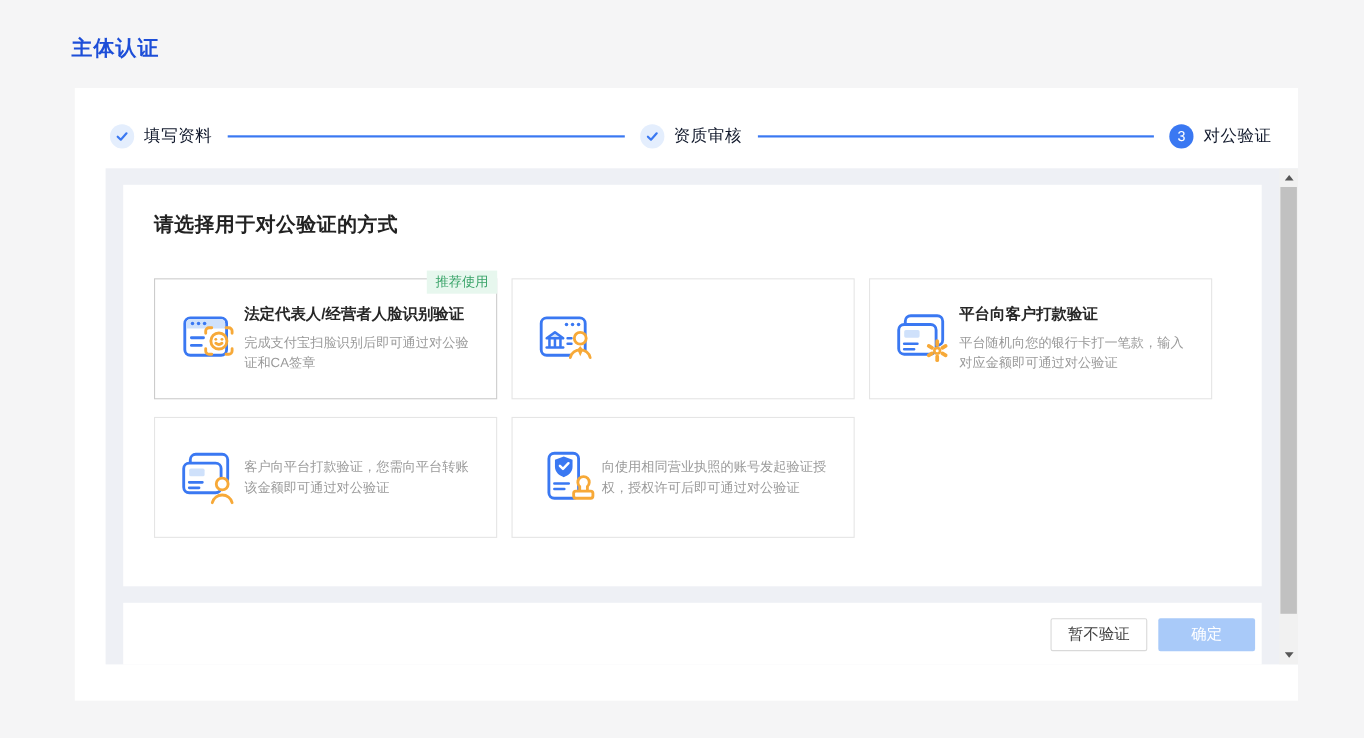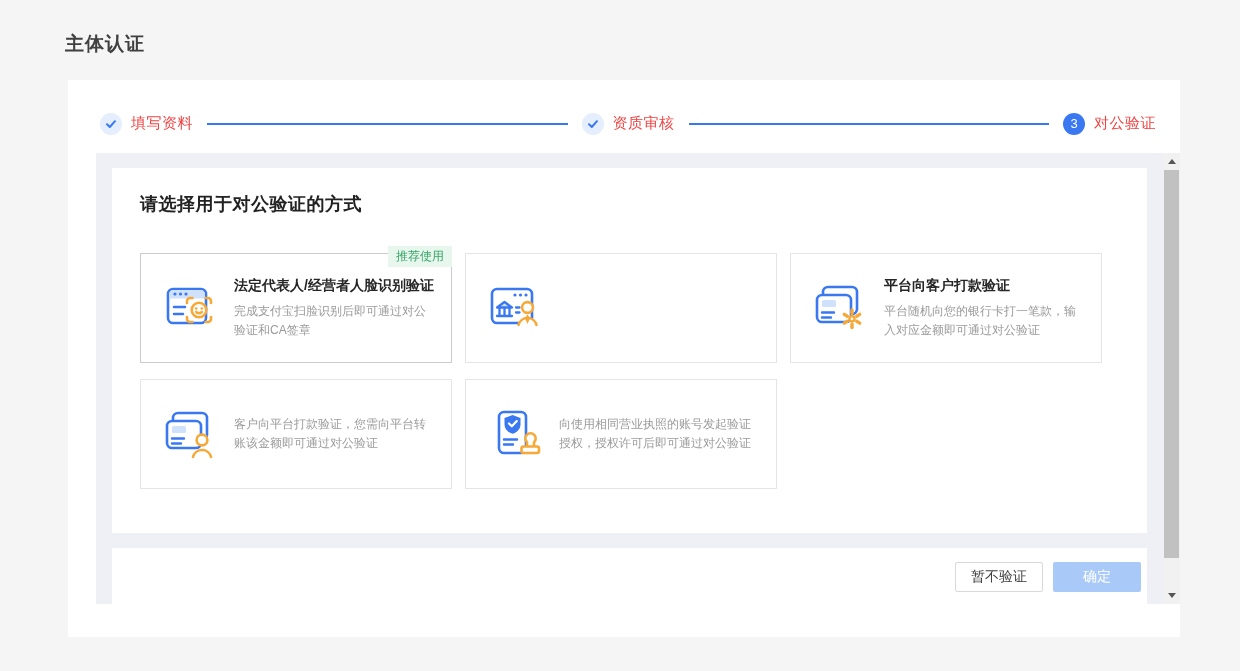--- a/index.html
+++ b/index.html
@@ -5,39 +5,39 @@
   * { margin:0; padding:0; box-sizing:border-box; }
   html,body { width:1240px; height:671px; }
   body {
     background:#f5f5f6;
     font-family:"Liberation Sans", sans-serif;
     position:relative;
     overflow:hidden;
   }
   .page-title {
     position:absolute; left:65px; top:31px;
-    font-size:19px; font-weight:600; color:#404040; letter-spacing:1px;
+    font-size:19px; font-weight:600; color:#1d4ed8; letter-spacing:1px;
   }
   .outer-card {
     position:absolute; left:68px; top:80px; width:1112px; height:557px;
     background:#ffffff;
   }
   
   .stepper {
     height:73px; display:flex; align-items:center;
     padding:14px 24px 0 32px;
   }
   .step { display:flex; align-items:center; gap:9px; flex:none; }
   .step-circle {
     width:22px; height:22px; border-radius:50%;
     display:flex; align-items:center; justify-content:center; flex:none;
   }
   .step-circle.done { background:#e4eefd; }
   .step-circle.active { background:#3a78f2; color:#fff; font-size:13px; }
-  .step-label { font-size:15px; color:#ef4444; letter-spacing:0.5px; }
+  .step-label { font-size:15px; color:#0f172a; letter-spacing:0.5px; }
   .connector { flex:1; height:2px; background:#3a78f2; margin:0 14px; }
   
   .scroll-region {
     position:absolute; left:28px; top:73px; width:1084px; height:451px;
     background:#eef0f5; overflow:hidden;
   }
   .panel { position:absolute; left:16px; width:1035px; background:#ffffff; }
   .panel-main { top:15px; height:365px; }
   .panel-footer { top:395px; height:70px; }
   .panel-heading {
@@ -45,21 +45,21 @@
     font-size:18px; font-weight:700; color:#222; letter-spacing:0.5px;
   }
   .cards-grid {
     position:absolute; left:28px; top:85px;
     display:grid; grid-template-columns:repeat(3,312px);
     column-gap:13px; row-gap:16px;
   }
   .method-card {
     position:relative; width:312px; height:110px;
     border:1px solid #e5e5e5; background:#fff;
-    display:flex; align-items:center; gap:17px;
+    display:flex; align-items:center; gap:5px;
     padding:0 16px 0 20px; cursor:pointer;
   }
   .method-card.recommended { border-color:#cccccc; }
   .card-icon { width:56px; height:56px; flex:none; }
   .card-text { flex:1; min-width:0; }
   .card-title {
     font-size:14px; font-weight:700; color:#262626;
     margin-bottom:8px; line-height:18px;
   }
   .card-desc { font-size:12px; color:#9a9a9a; line-height:19px; }

